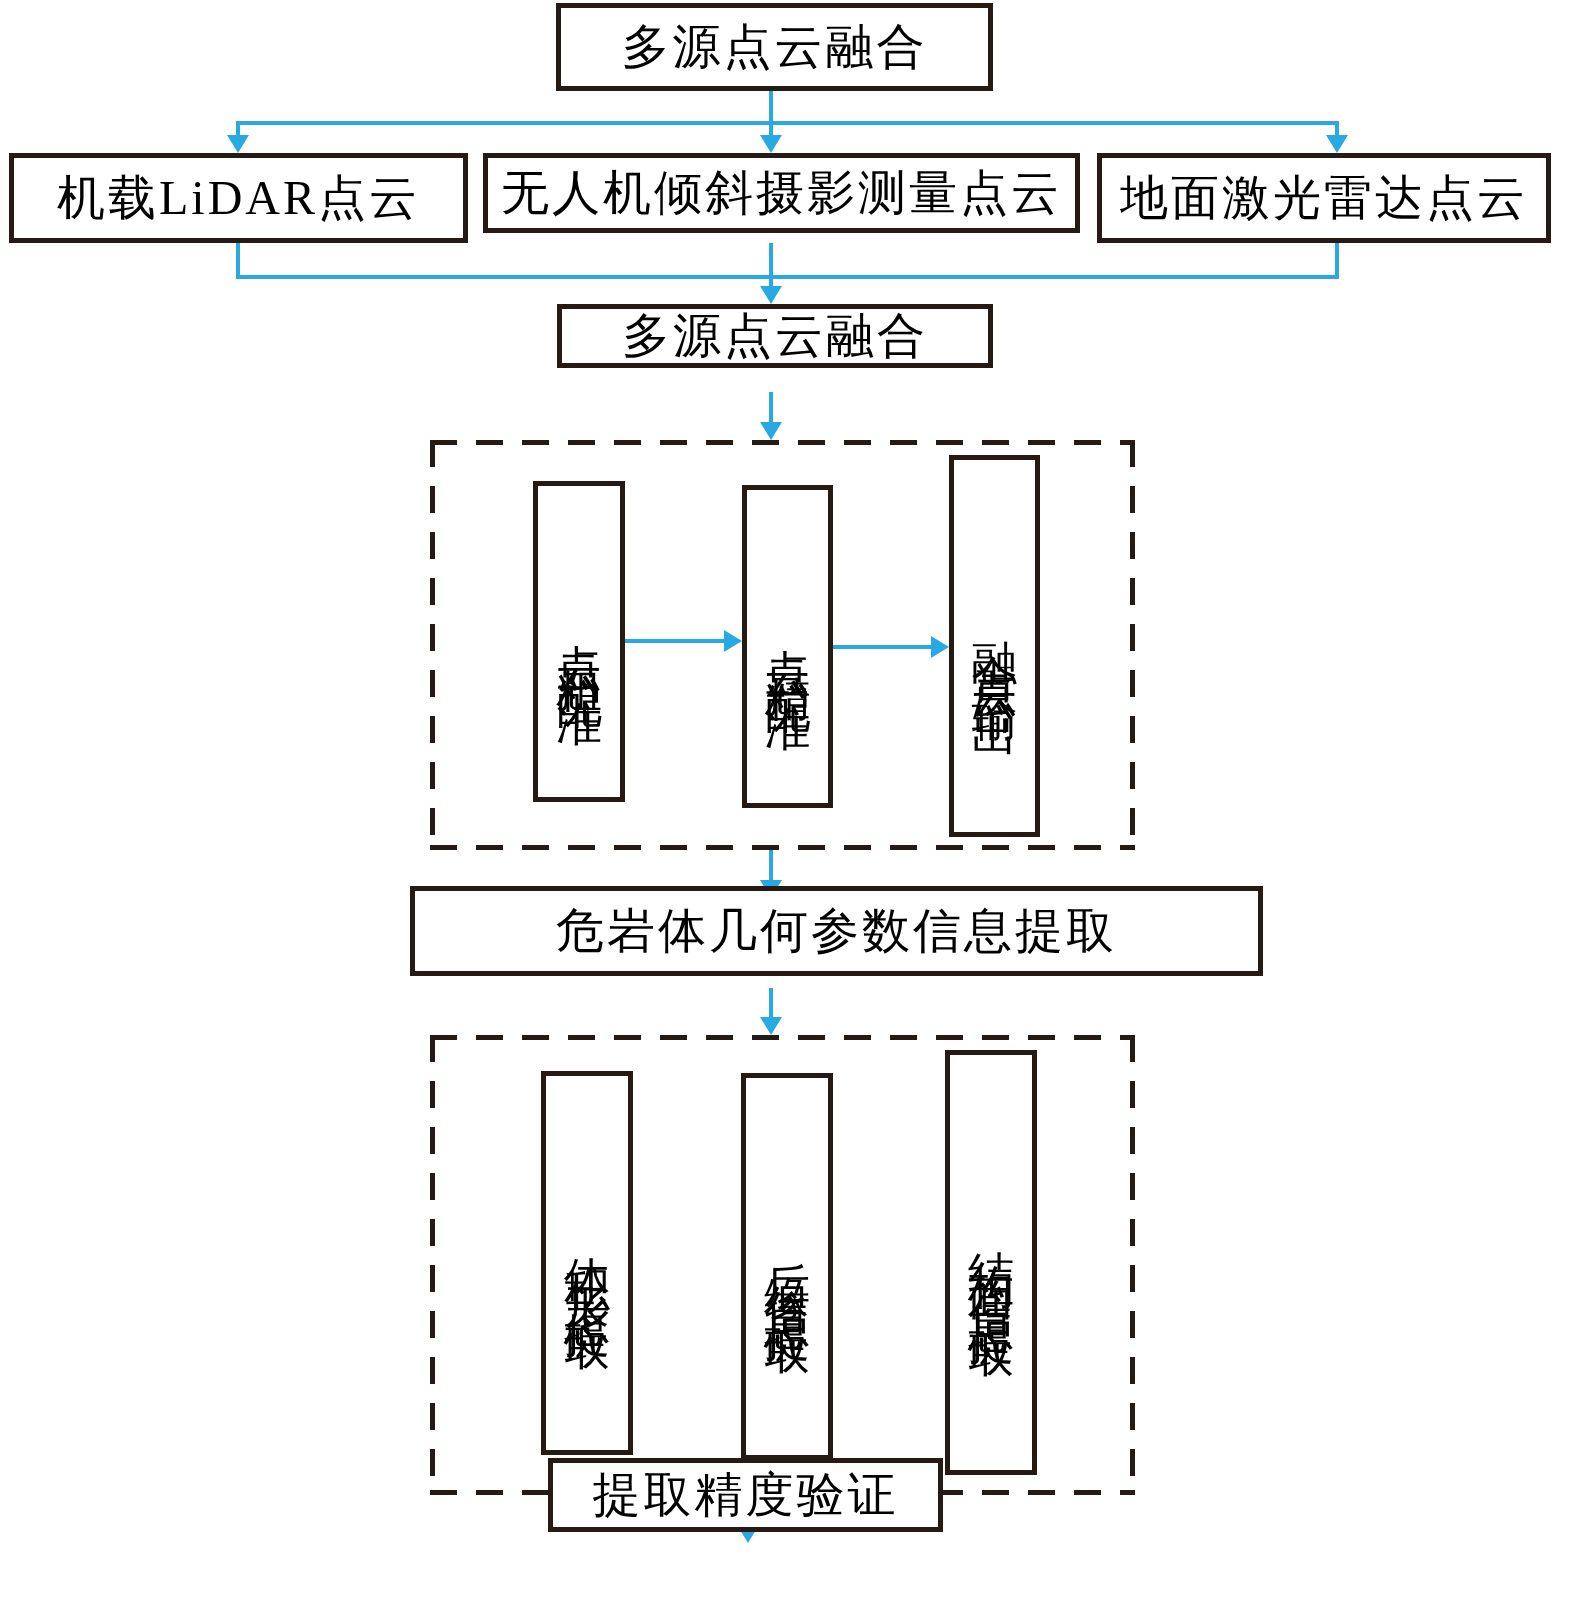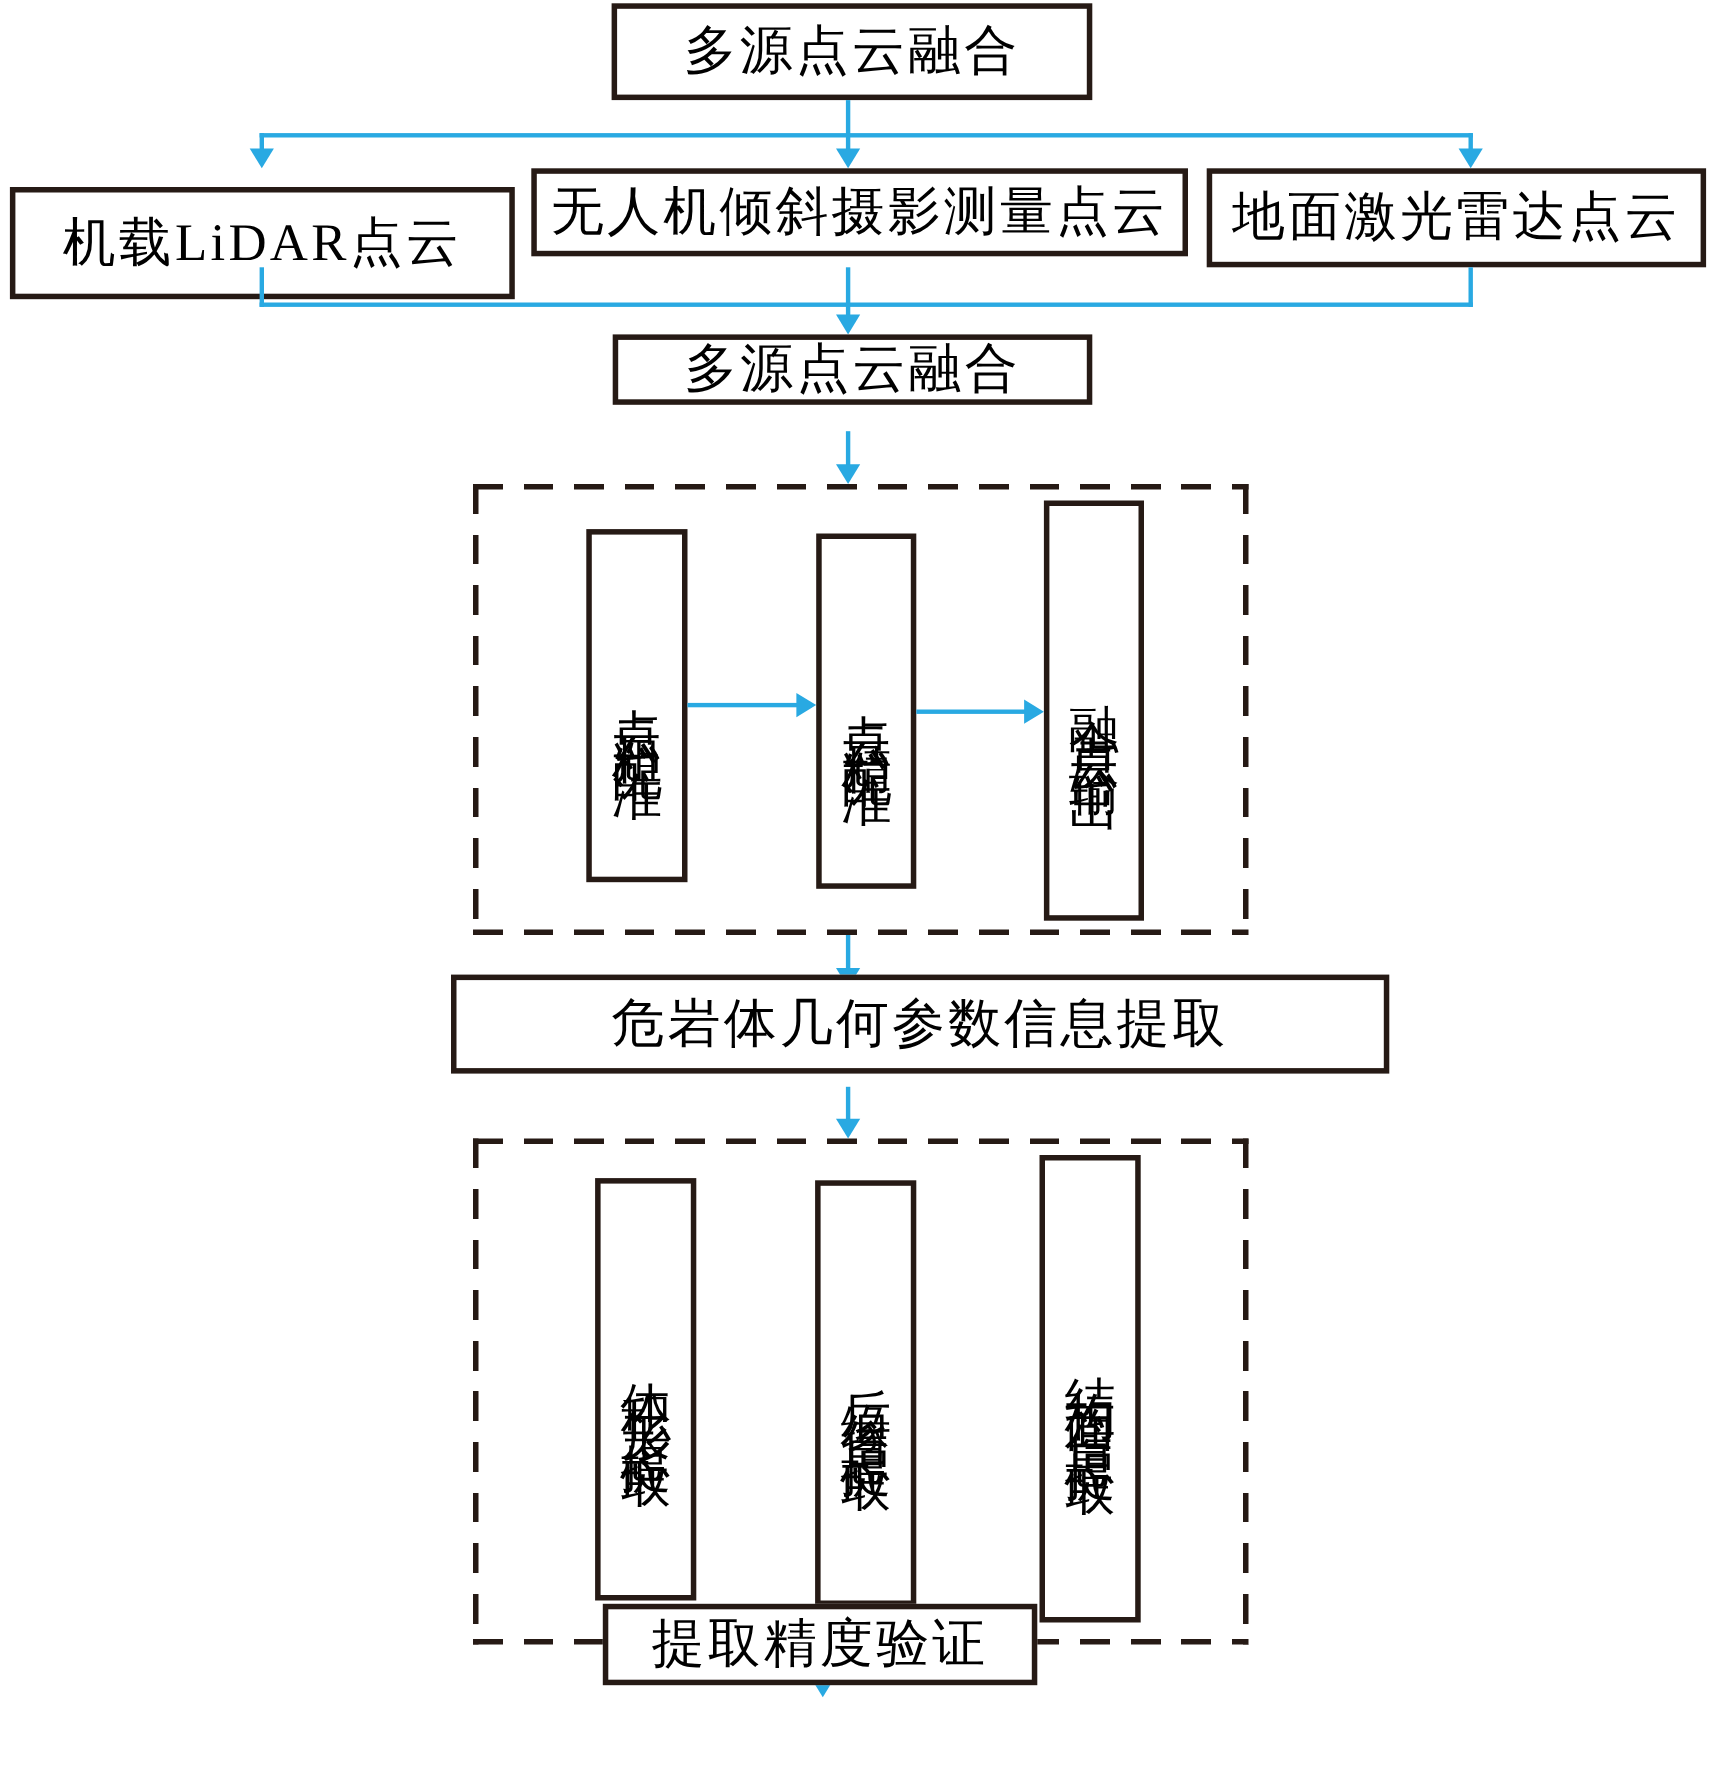--- a/index.html
+++ b/index.html
@@ -58,21 +58,21 @@
   </div>
 
   <div class="line" style="left:769px;top:91px;width:4px;height:48px"></div>
   <div class="line" style="left:236px;top:121px;width:1103px;height:4px"></div>
   <div class="line" style="left:236px;top:121px;width:4px;height:18px"></div>
   <div class="line" style="left:1335px;top:121px;width:4px;height:18px"></div>
   <div class="head-down" style="left:227px;top:135px"></div>
   <div class="head-down" style="left:760px;top:135px"></div>
   <div class="head-down" style="left:1326px;top:135px"></div>
 
-  <div class="box" style="left:9px;top:170px;width:459px;height:102px">
+  <div class="box" style="left:9px;top:153px;width:459px;height:90px">
     <span class="h-text">机载LiDAR点云</span>
   </div>
   <div class="box" style="left:483px;top:153px;width:597px;height:80px">
     <span class="h-text">无人机倾斜摄影测量点云</span>
   </div>
   <div class="box" style="left:1097px;top:153px;width:454px;height:90px">
     <span class="h-text">地面激光雷达点云</span>
   </div>
 
   <div class="line" style="left:236px;top:243px;width:4px;height:36px"></div>

